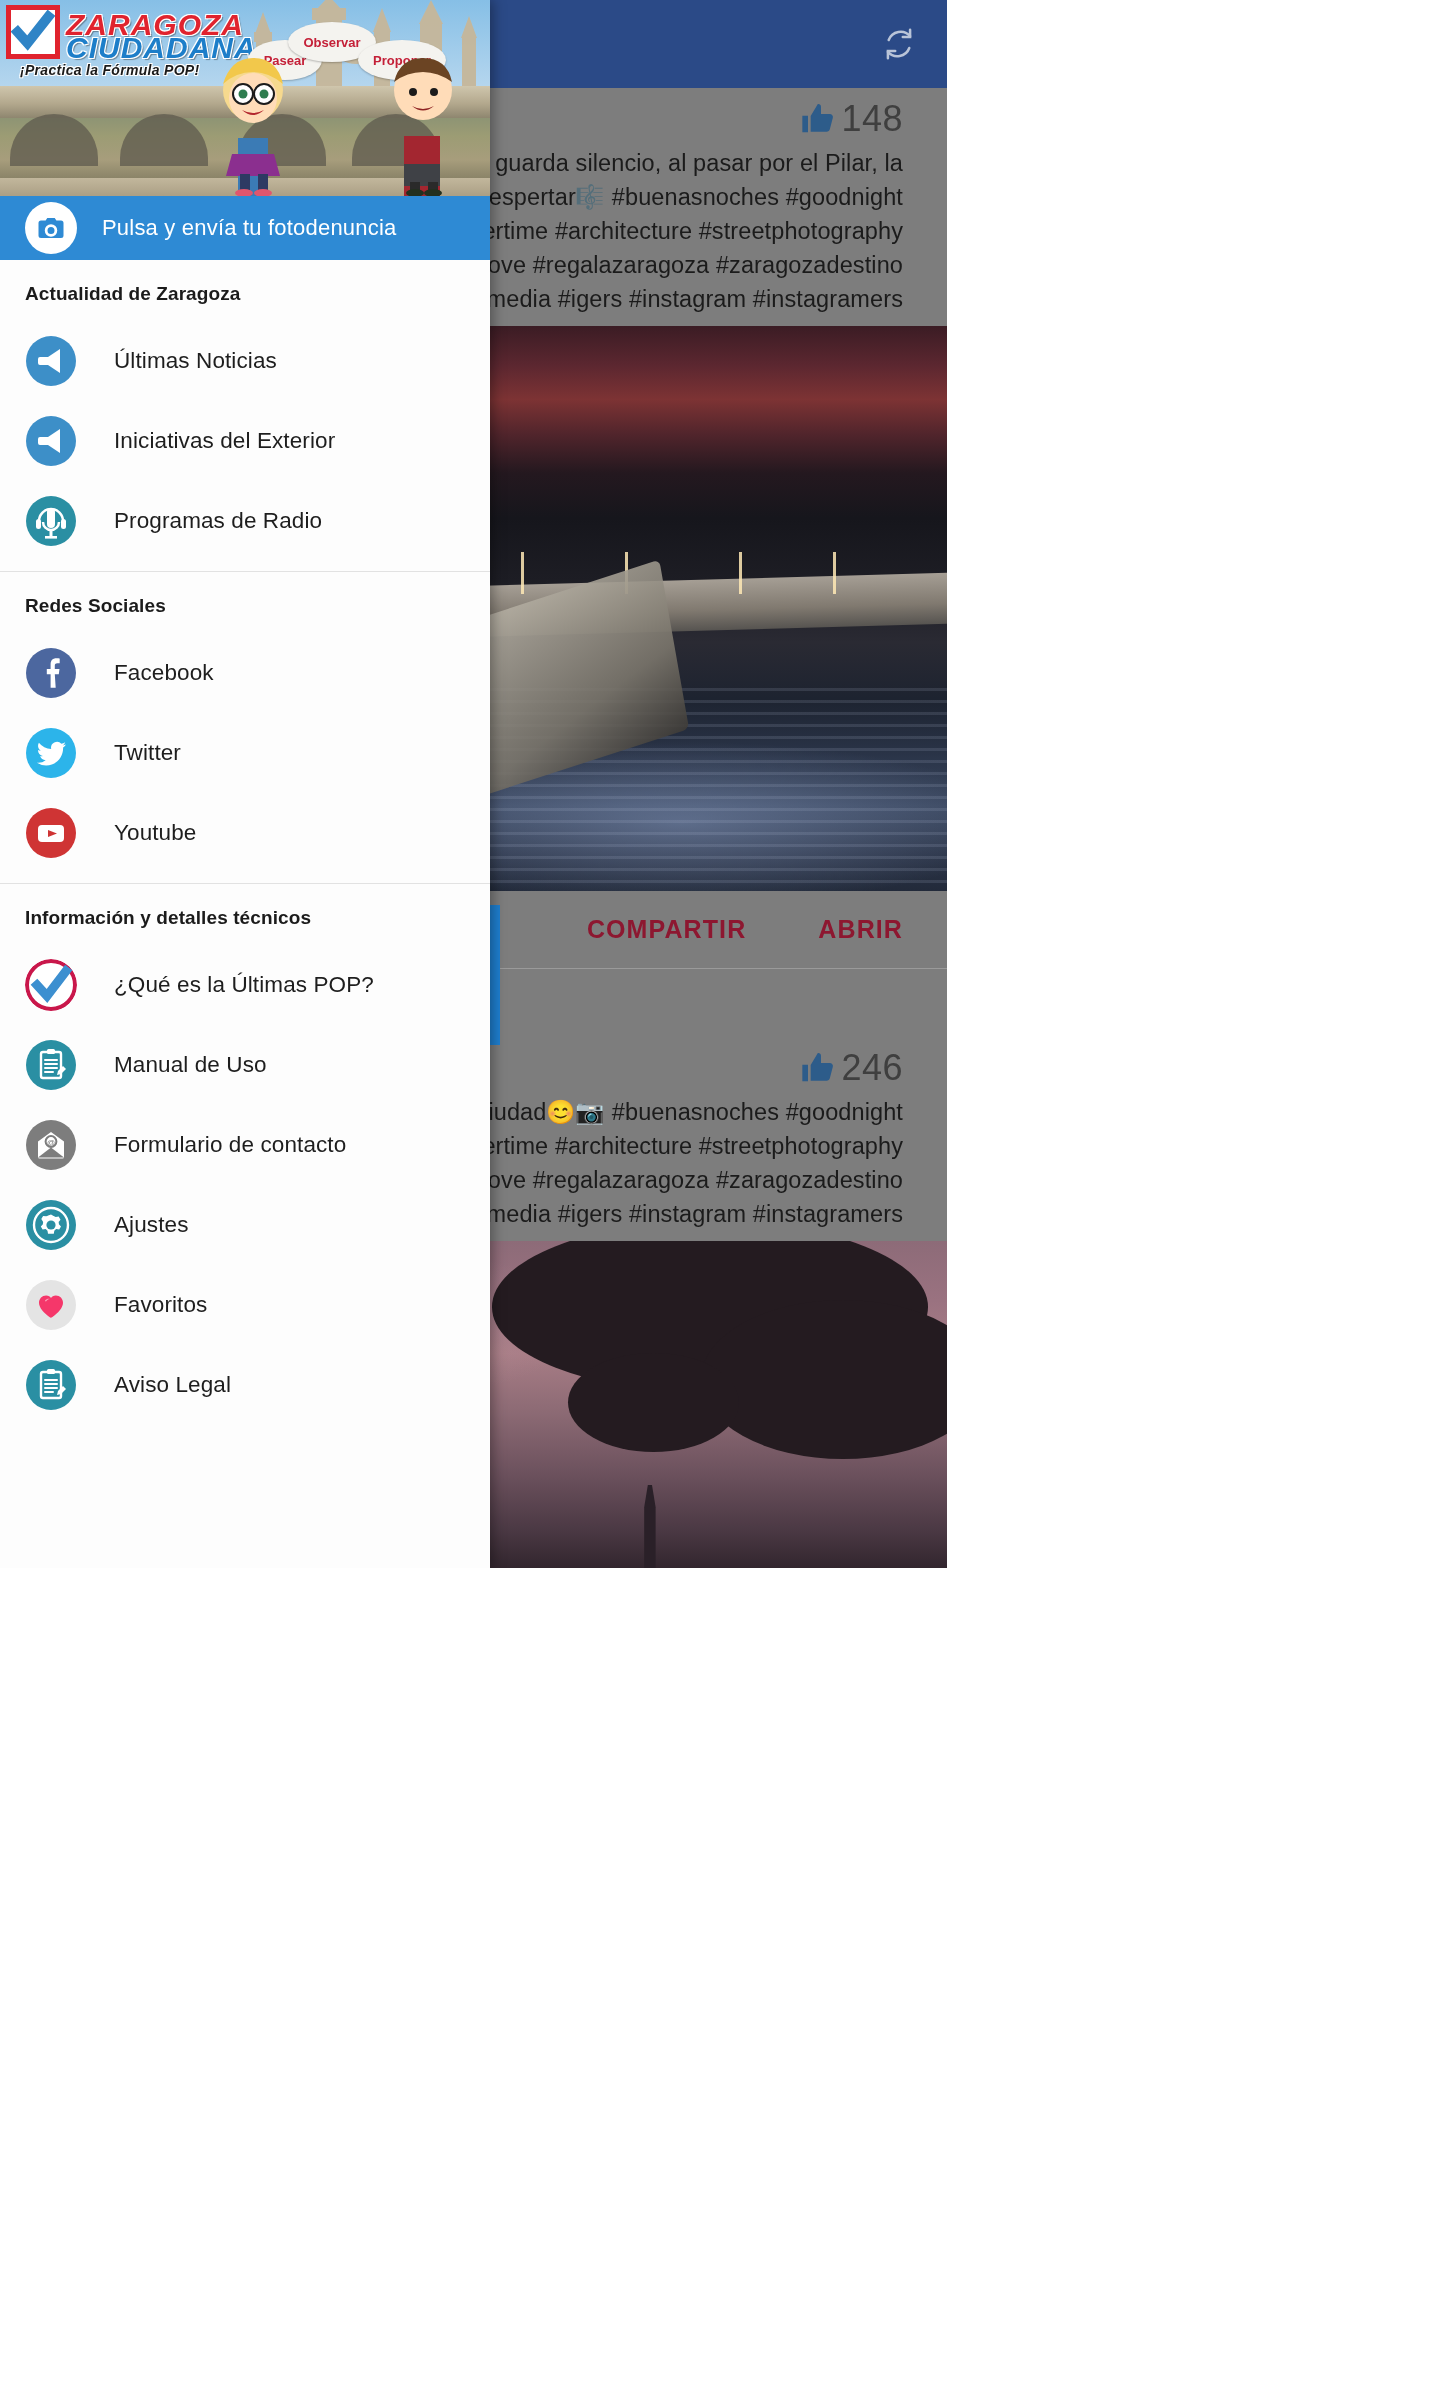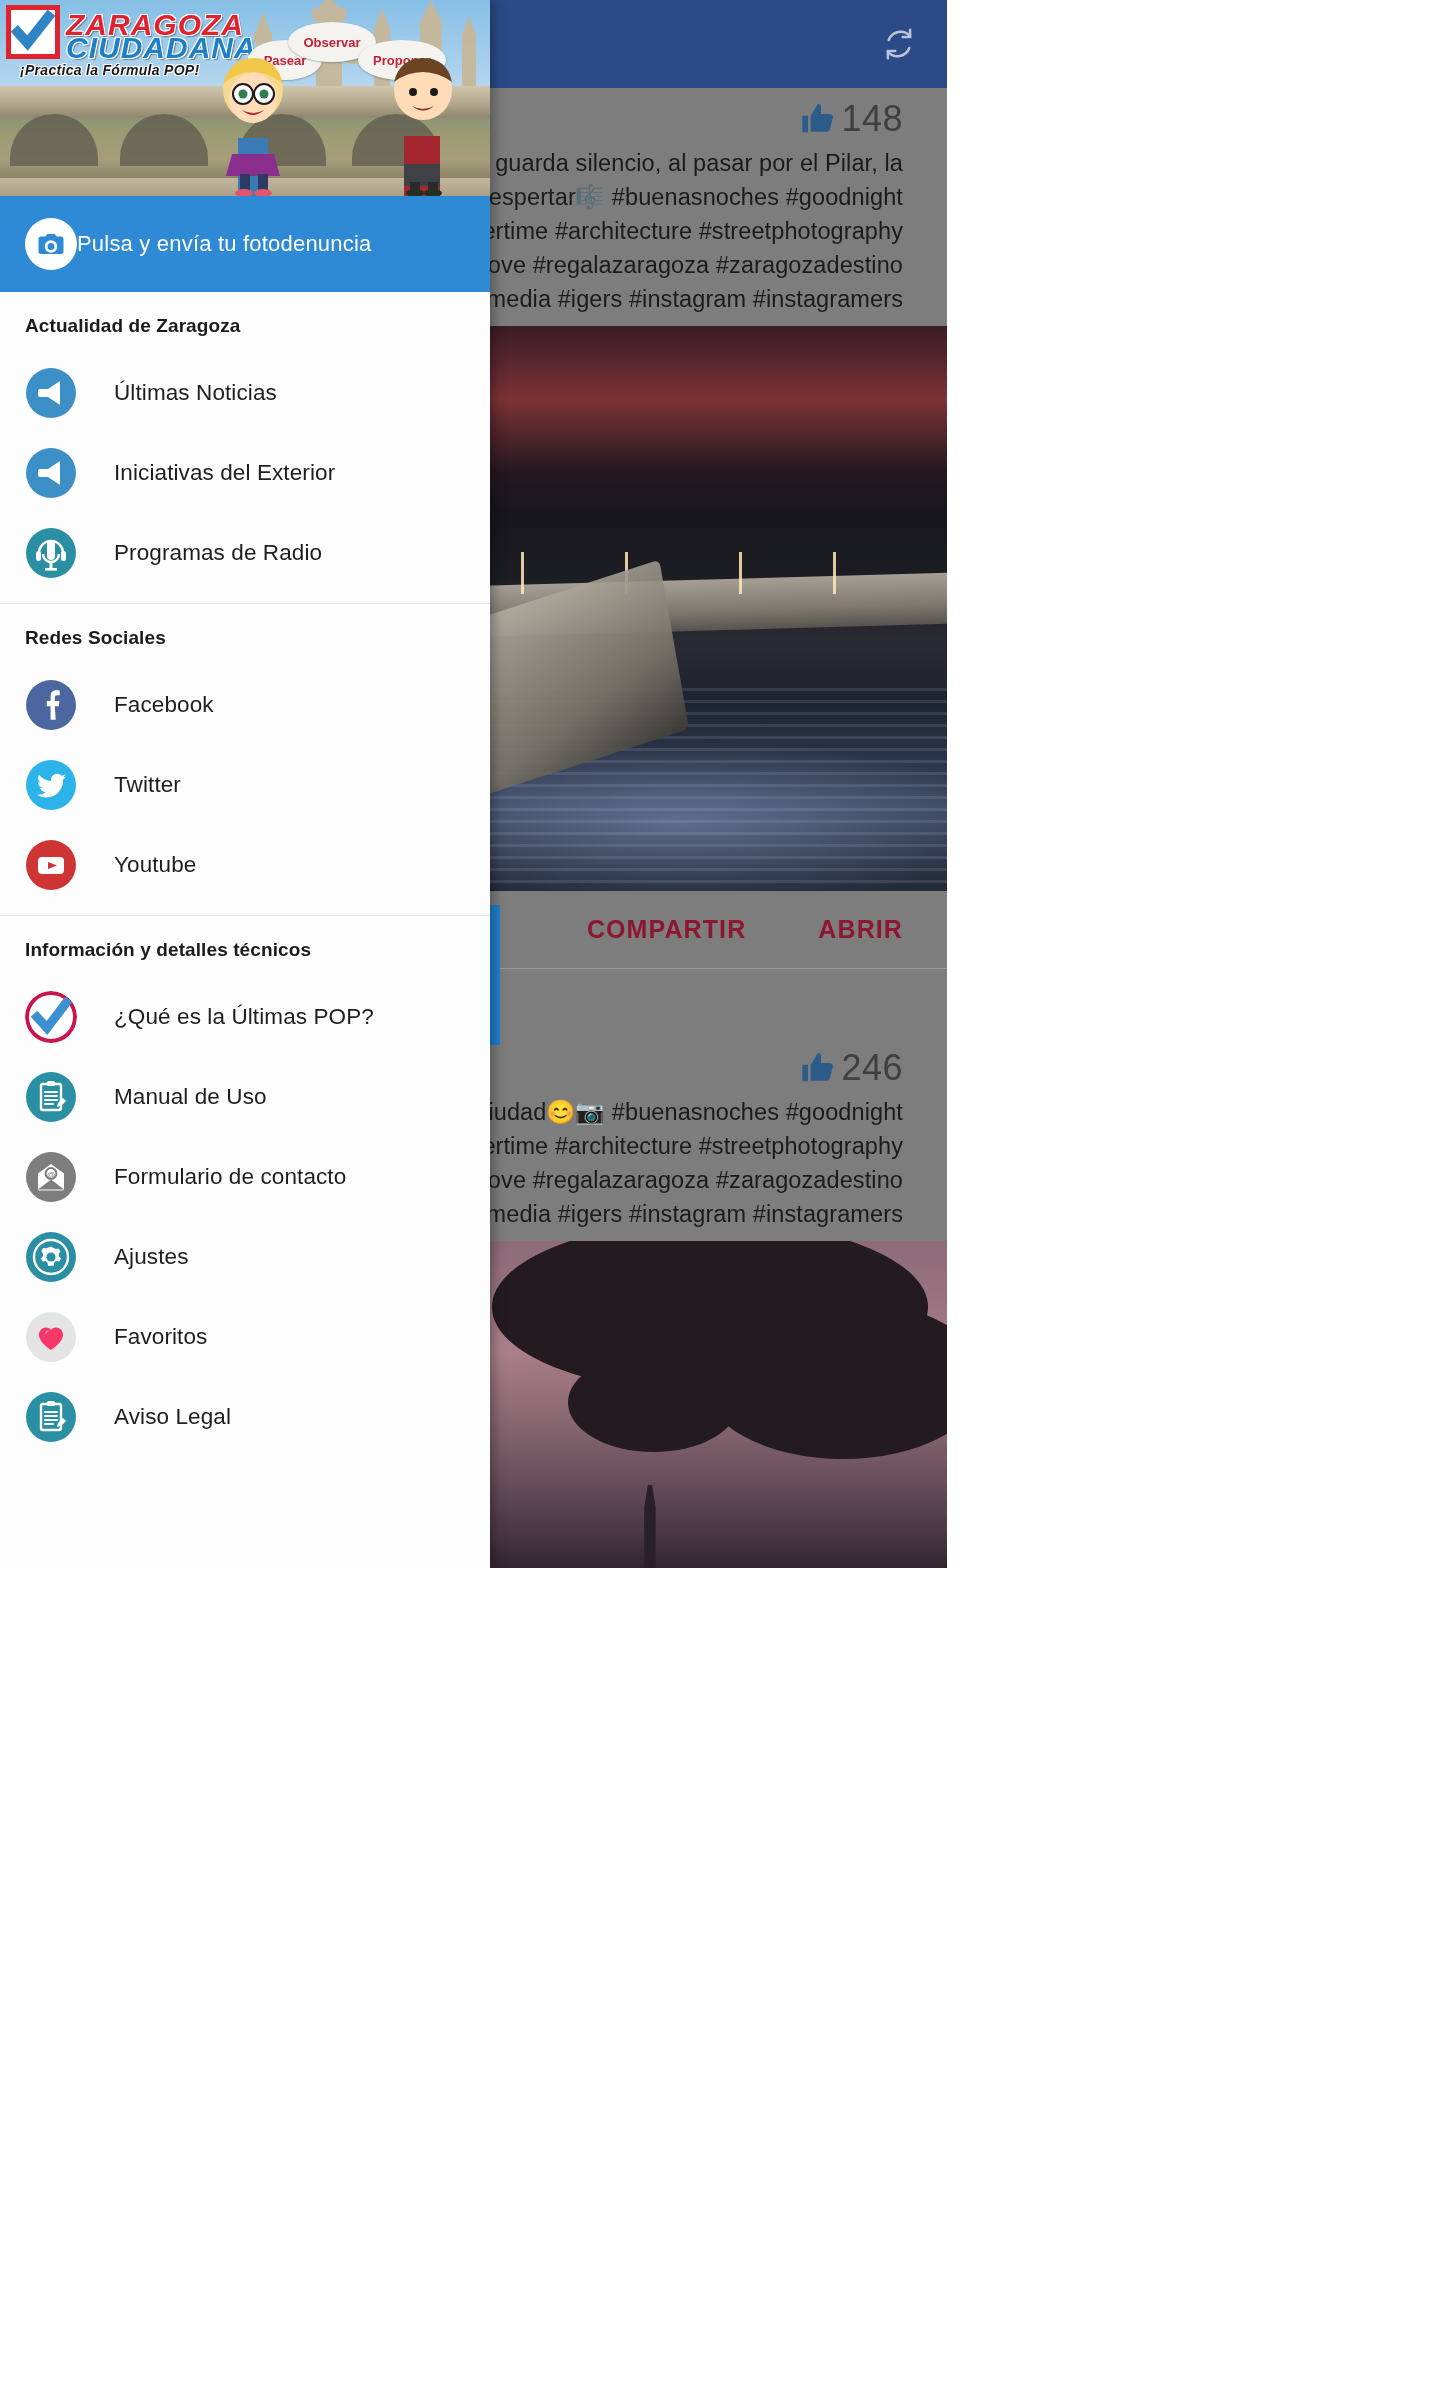--- a/index.html
+++ b/index.html
@@ -146,22 +146,22 @@
   }
   .bub-pasear{ left:248px; top:40px; width:74px; height:40px; color:#c42038; }
   .bub-observar{ left:288px; top:22px; width:88px; height:40px; color:#c42038; }
   .bub-proponer{ left:358px; top:40px; width:88px; height:40px; color:#c42038; }
 
   .kid{ position:absolute; bottom:0; }
   .kid-girl{ left:198px; width:110px; height:150px; }
   .kid-boy{ left:368px; width:110px; height:150px; }
 
   .photo-cta{
-    height:96px; background:#2e8ad4; display:flex; align-items:center;
-    padding:0 0 0 25px; cursor:pointer;
+    height:64px; background:#2e8ad4; display:flex; align-items:center;
+    gap:25px; padding:0 0 0 25px; cursor:pointer;
   }
   .cta-circle{
     width:52px; height:52px; border-radius:50%; background:#fff;
     display:flex; align-items:center; justify-content:center; flex:0 0 auto;
   }
   .cta-circle svg{ width:30px; height:30px; }
   .cta-text{ color:#fff; font-size:22px; letter-spacing:.2px; }
 
   .group-title{
     font-size:19px; font-weight:bold; color:#1b1b1b;

